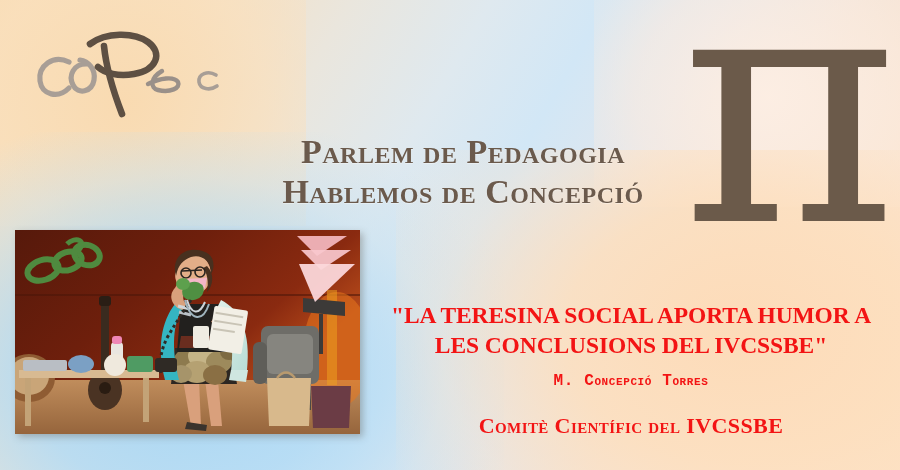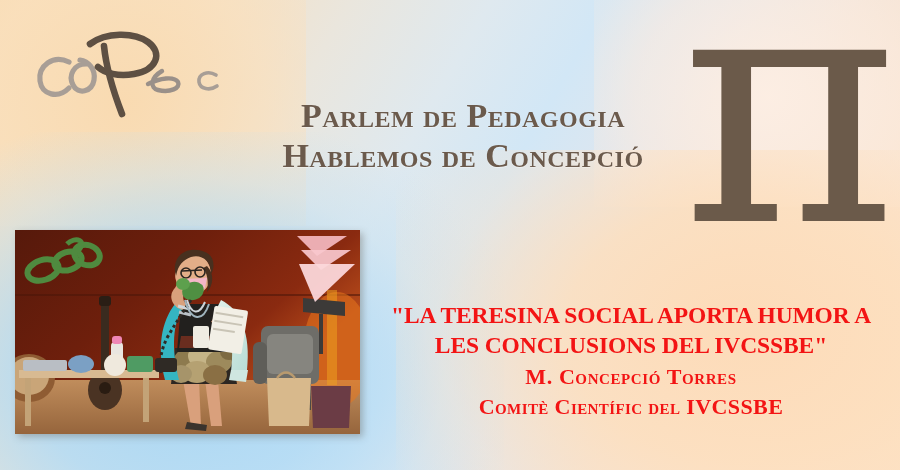--- a/index.html
+++ b/index.html
@@ -108,21 +108,21 @@
     width: 470px;
     text-align: center;
     color: #6b5a4c;
     font-family: "Liberation Serif", serif;
     font-weight: bold;
     font-variant: small-caps;
     letter-spacing: 0.5px;
     line-height: 1.18;
     text-shadow: 0 1px 0 rgba(255,255,255,0.35);
   }
-  .headline .l1 { font-size: 34px; display:block; white-space:nowrap; }
+  .headline .l1 { font-size: 34px; display:block; white-space:nowrap;margin-top:36px; }
   .headline .l2 { font-size: 34px; display:block; white-space:nowrap; }
 
   
   .photo-wrap {
     position: absolute;
     left: 15px;
     top: 230px;
     width: 345px;
     height: 204px;
     box-shadow: 3px 3px 7px rgba(90,80,70,0.35);
@@ -145,32 +145,33 @@
     line-height: 1.28;
   }
   .caption .q1, .caption .q2 {
     display: block;
     font-size: 23.5px;
     letter-spacing: -0.1px;
     white-space: nowrap;
   }
   .caption .name {
     display: block;
-    font-size: 22px;
+    font-size: 16px;
     font-variant: small-caps;
     letter-spacing: 0.6px;
-    margin-top: 3px;
+    margin-top: 11px;
     white-space: nowrap;
+    font-family: Liberation Mono, monospace;
   }
   .caption .org {
     display: block;
     font-size: 22px;
     font-variant: small-caps;
     letter-spacing: 0.4px;
-    margin-top: 2px;
+    margin-top: 20px;
     white-space: nowrap;
   }
 </style>
 </head>
 <body>
 
 <div id="poster">
 
   <div class="bg-base"></div>
   <div class="bg-peach-tl"></div>

